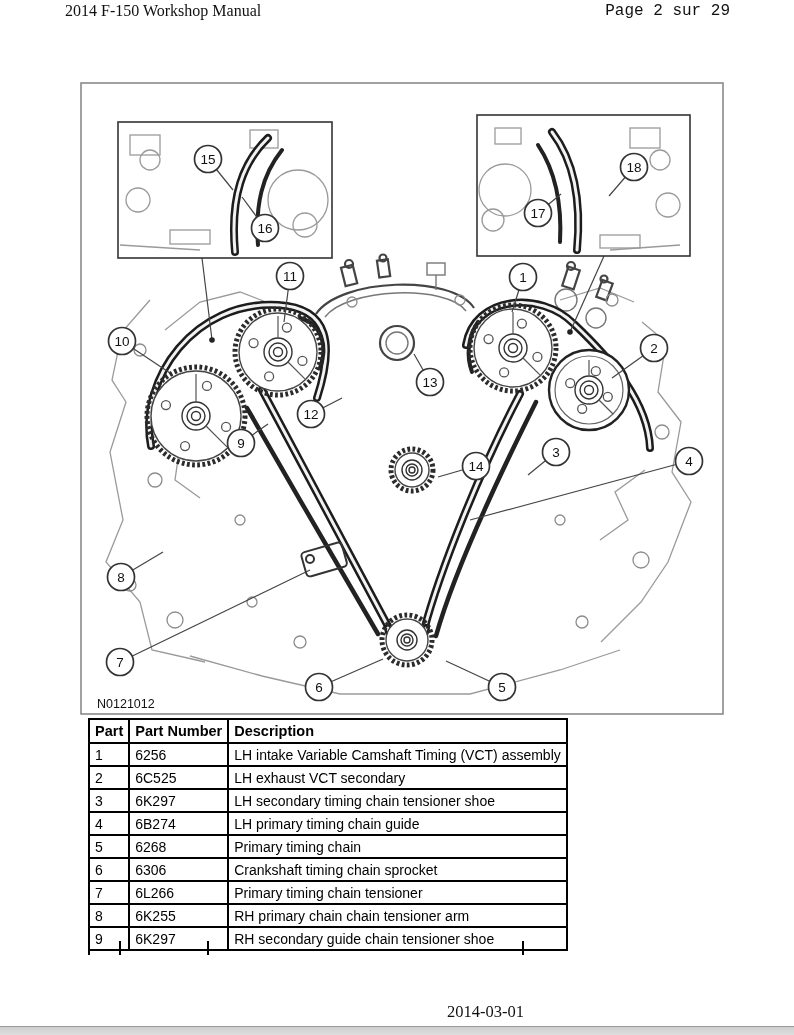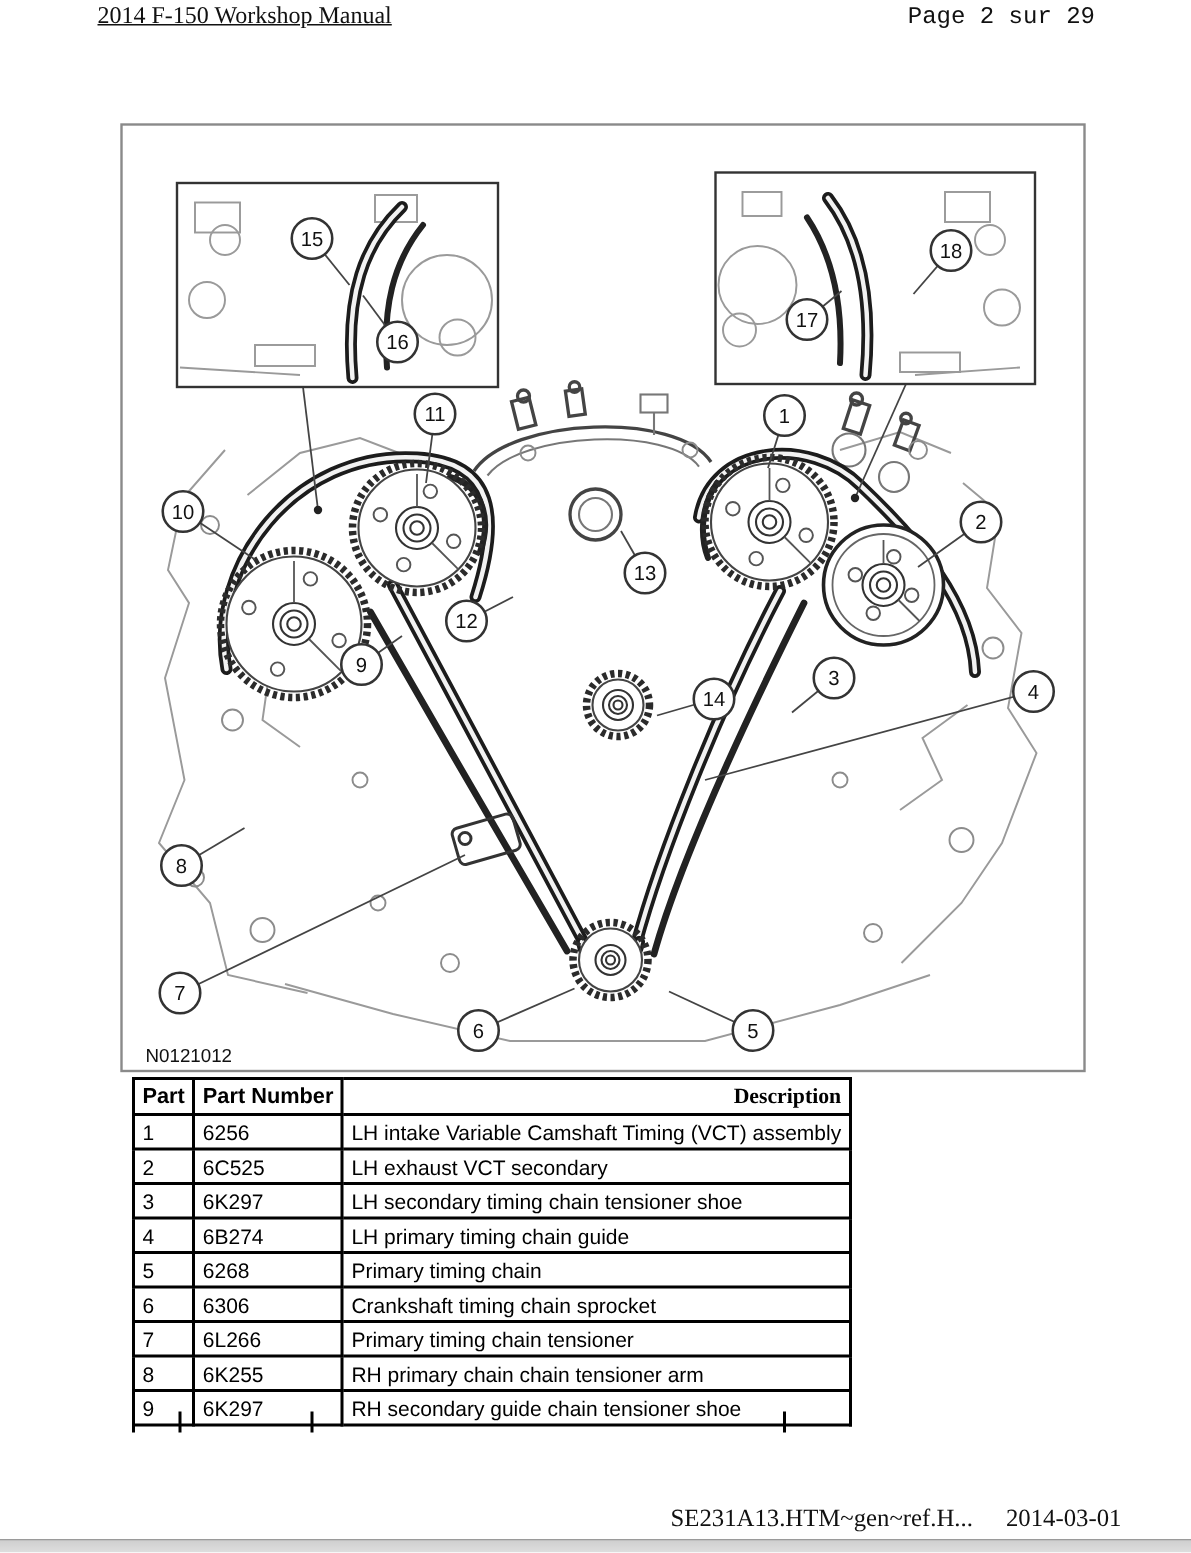--- a/index.html
+++ b/index.html
@@ -2,39 +2,39 @@
 <html><head>
 <meta charset="utf-8">
 <style>
   html,body{margin:0;padding:0;}
   body{
     width:794px;height:1035px;position:relative;background:#ffffff;
     font-family:"Liberation Sans",sans-serif;color:#000;overflow:hidden;
   }
   .serif{font-family:"Liberation Serif",serif;}
   .hdr{position:absolute;top:2px;font-size:16px;line-height:18px;color:#111;}
-  #page-title{left:65px;text-decoration:underline;}
+  #page-title{left:65px;}
   #page-indicator{right:64px;font-family:Liberation Mono, monospace;}
   
   #figure-wrap{position:absolute;left:80px;top:82px;width:644px;height:634px;}
   #figure-wrap svg{display:block;width:644px;height:634px;}
   
   table.parts{
     position:absolute;left:88px;top:718px;border-collapse:collapse;
     font-size:14px;table-layout:fixed;
   }
   table.parts td,table.parts th{
     border:2px solid #000;padding:1px 5px;height:19px;white-space:nowrap;
     overflow:hidden;text-align:left;vertical-align:middle;font-weight:normal;
   }
   table.parts thead th{font-weight:bold;font-size:14.5px;height:20px;}
   th.c-item,td.c-item{width:25px;}
   th.c-part,td.c-part{width:80px;}
   th.c-desc,td.c-desc{width:306px;}
-  thead th.c-desc{text-align:right;font-family:Liberation Serif, serif;}
+  thead th.c-desc{text-align:left;}
   .ul{}
   .stub{position:absolute;top:941px;width:2px;height:14px;background:#000;}
   
   #footer-line{position:absolute;left:447px;top:1002px;font-size:16.5px;display:flex;gap:22px;color:#111;}
   #bottom-bar{
     position:absolute;left:0;bottom:0;width:794px;height:8px;
     background:linear-gradient(#cfcfcf,#dedede);border-top:1px solid #9a9a9a;
   }
   
   .ln-l{stroke:#9a9a9a;stroke-width:1.3;fill:none;}
@@ -369,16 +369,15 @@
     </tr>
   </tbody>
 </table>
 
 <div class="stub" style="left:88px"></div>
 <div class="stub" style="left:119px"></div>
 <div class="stub" style="left:207px"></div>
 <div class="stub" style="left:522px"></div>
 
 <div id="footer-line" class="serif">
-  <span>SE231A13.HTM~gen~ref.H...</span>
   <span>2014-03-01</span>
 </div>
 <div id="bottom-bar"></div>
 
 </body></html>

